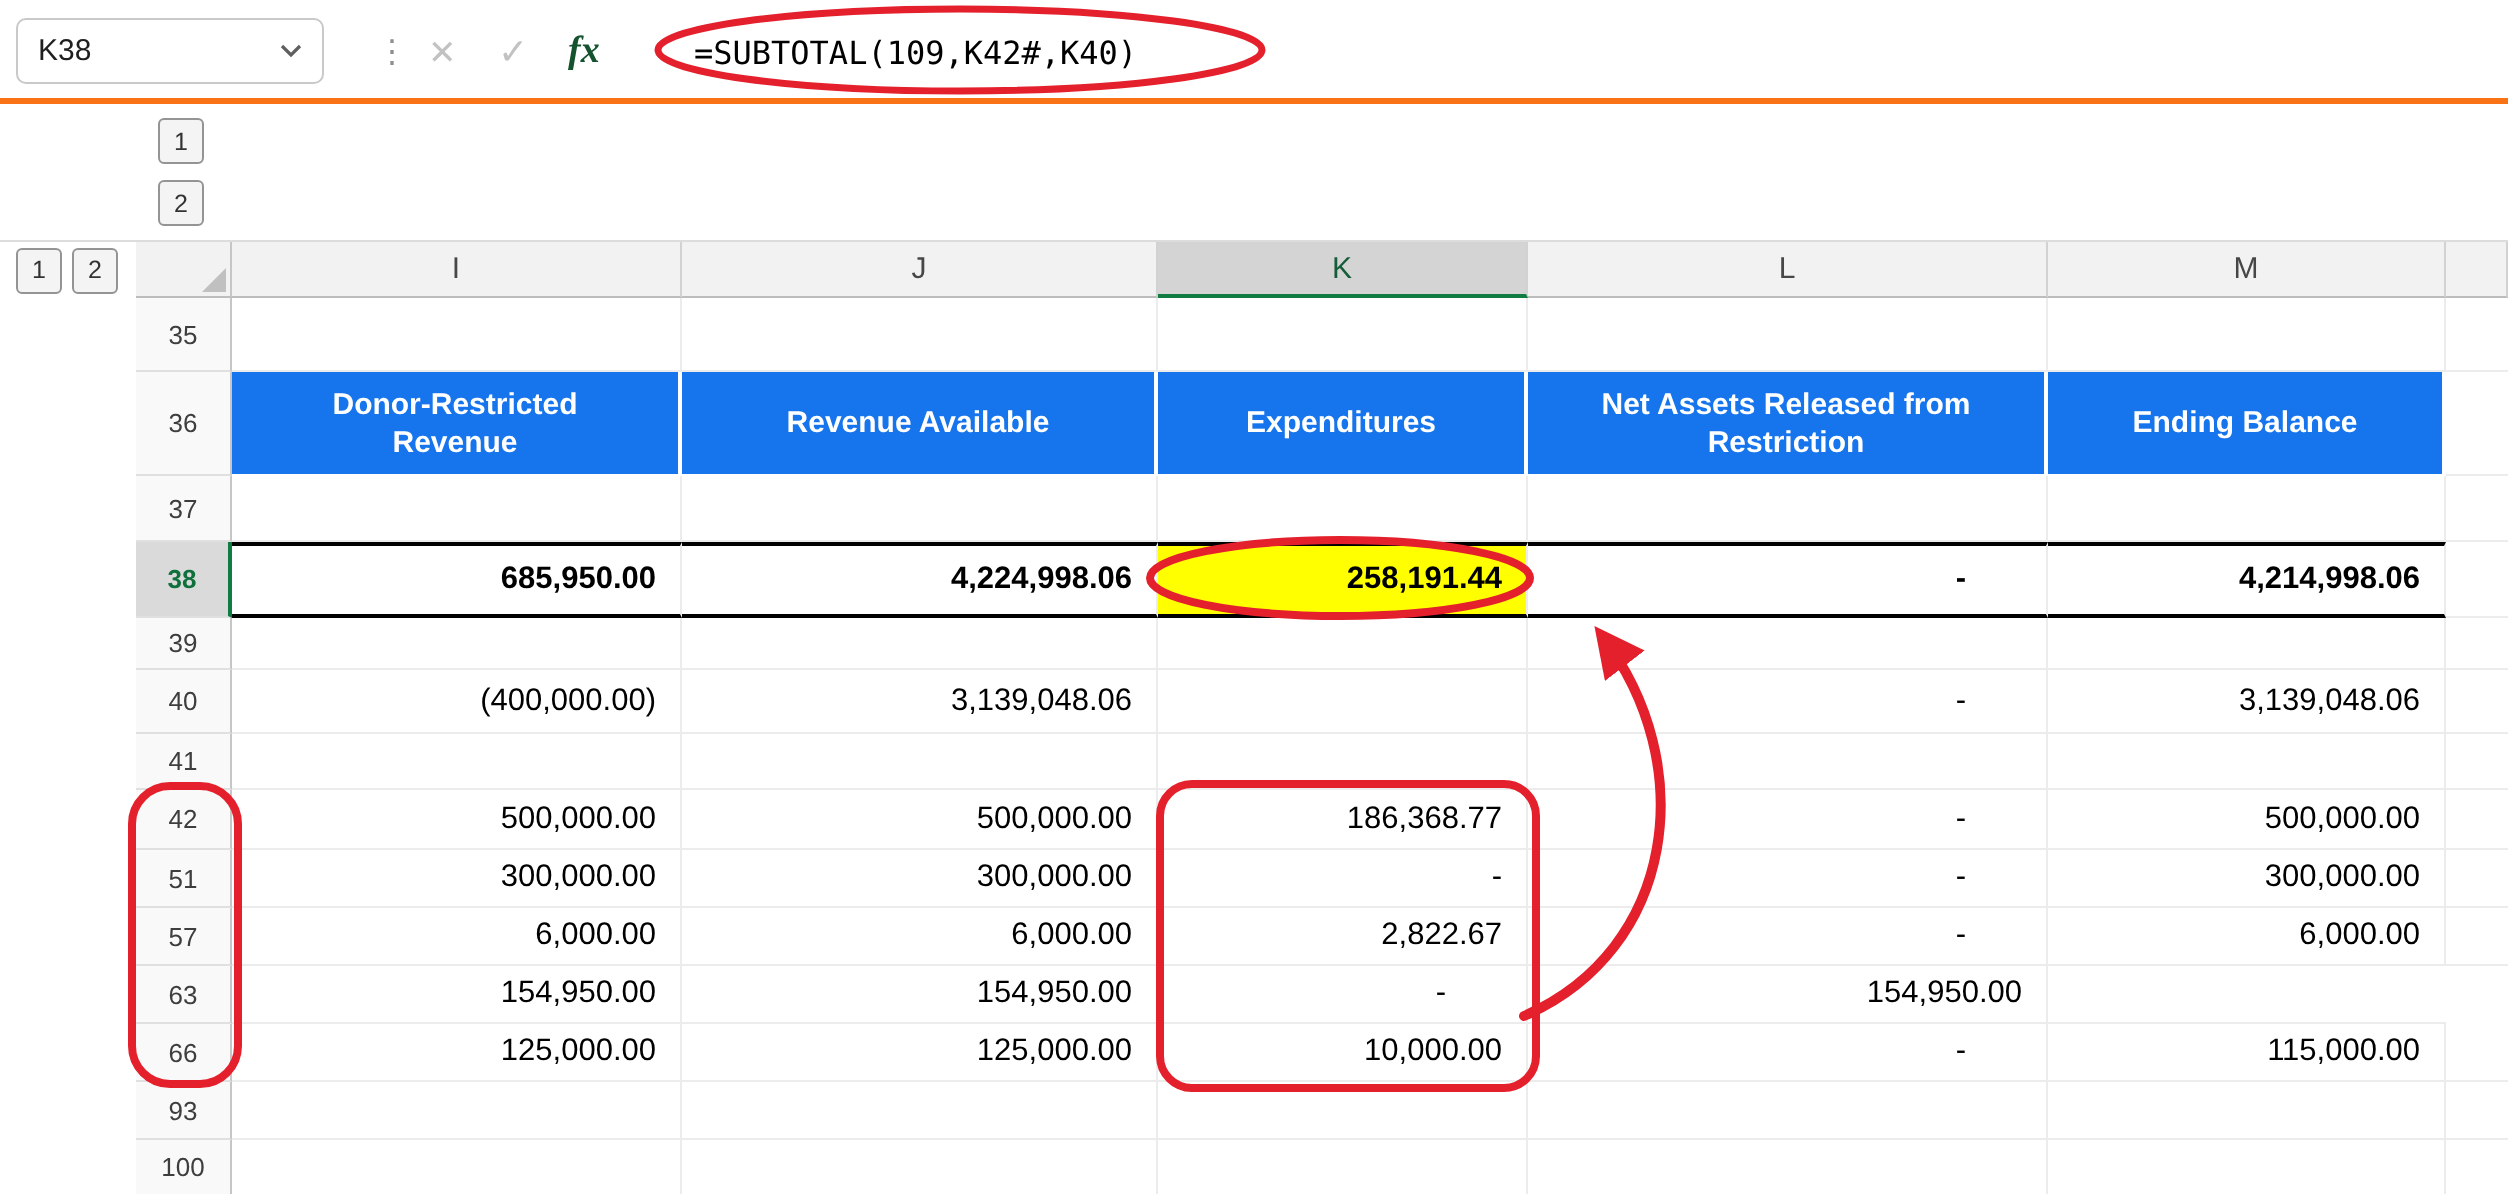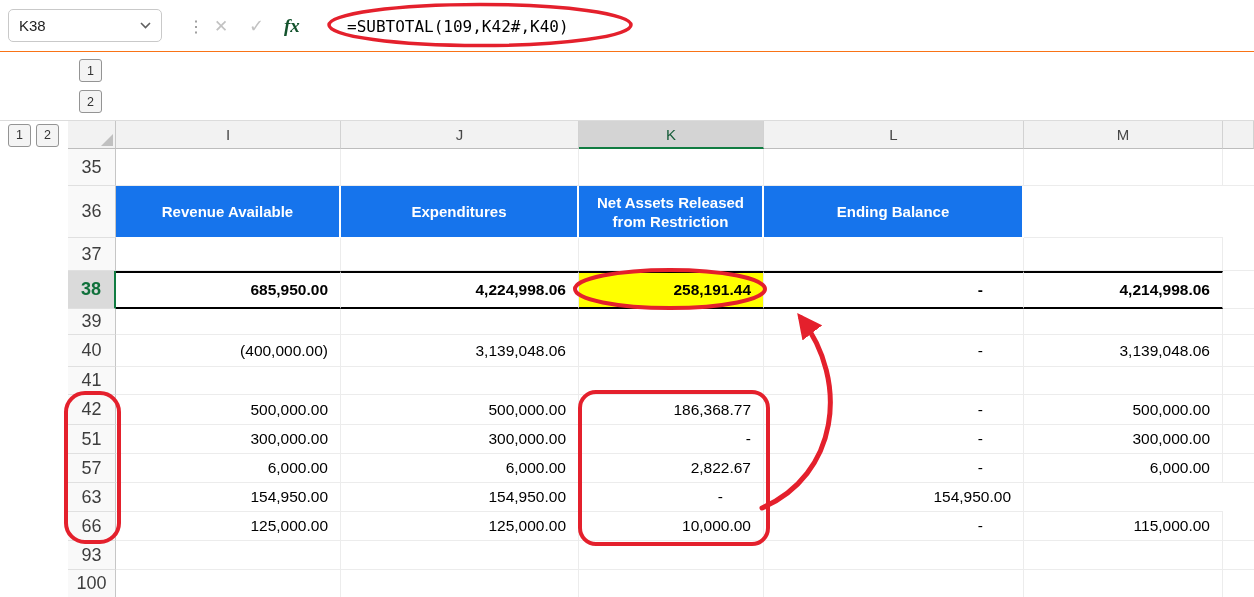--- a/index.html
+++ b/index.html
@@ -1,20 +1,20 @@
 <!DOCTYPE html>
 <html><head>
 <meta charset="utf-8">
 <style>
   *{margin:0;padding:0;box-sizing:border-box;}
   html,body{width:1254px;height:597px;}
   body{position:relative;font-family:"Liberation Sans",sans-serif;background:#fff;overflow:hidden;}
 
   
-  .formula-bar{position:absolute;left:0;top:0;width:100%;height:53px;background:#fff;border-bottom:2px solid #f97316;}
+  .formula-bar{position:absolute;left:0;top:0;width:100%;height:53px;background:#fff;border-bottom:4px solid #f97316;}
   .name-box{position:absolute;left:8px;top:9px;width:154px;height:33px;border:1px solid #c9c9c9;border-radius:5px;display:flex;align-items:center;padding:0 10px;font-size:15px;color:#1f1f1f;background:#fff;cursor:default;}
   .nb-chev{margin-left:auto;display:flex;align-items:center;}
   .fb-dots{position:absolute;left:188px;top:0;height:52px;display:flex;align-items:center;color:#8f8f8f;font-size:16px;cursor:pointer;}
   .fb-x{position:absolute;left:214px;top:0;height:52px;display:flex;align-items:center;color:#c2c2c2;font-size:17px;cursor:pointer;}
   .fb-check{position:absolute;left:249px;top:0;height:52px;display:flex;align-items:center;color:#c2c2c2;font-size:18px;cursor:pointer;}
   .fb-fx{position:absolute;left:284px;top:0;height:52px;display:flex;align-items:center;color:#14532d;font-size:19px;font-family:"Liberation Serif",serif;font-style:italic;font-weight:700;cursor:pointer;}
   .fb-formula{position:absolute;left:347px;top:0;height:52px;display:flex;align-items:center;font-family:"DejaVu Sans Mono",monospace;font-size:16px;color:#000;cursor:text;}
 
   
   .top-strip{position:absolute;left:0;top:52px;width:100%;height:68px;background:#fff;}
@@ -25,21 +25,21 @@
   
   .sheet{position:absolute;left:0;top:120px;width:100%;border-top:1px solid #dcdcdc;}
   .grid-row{display:grid;grid-template-columns:68px 48px 225px 238px 185px 260px 199px 31px;}
   .head-row{height:28px;}
   .head-gutter{display:flex;align-items:center;gap:5px;padding-left:8px;background:#fff;}
   .corner{background:#f2f2f2;border-right:1px solid #c6c6c6;border-bottom:1px solid #bdbdbd;position:relative;cursor:pointer;}
   .tri{position:absolute;right:2px;bottom:2px;width:0;height:0;border-bottom:12px solid #c0c0c0;border-left:12px solid transparent;}
   .col-head{background:#f2f2f2;border-right:1px solid #d2d2d2;border-bottom:1px solid #bdbdbd;display:flex;align-items:center;justify-content:center;font-size:15px;color:#474747;cursor:pointer;}
   .col-head.selected{background:#d4d4d4;border-bottom:2px solid #107C41;color:#155c38;}
   .gutter{background:#fff;}
-  .row-header{background:#f9f9f9;border-right:1px solid #c6c6c6;border-bottom:1px solid #e0e0e0;display:flex;align-items:center;justify-content:center;font-size:18px;color:#3e3e3e;cursor:pointer;}
+  .row-header{background:#f9f9f9;border-right:1px solid #c6c6c6;border-bottom:1px solid #e0e0e0;display:flex;align-items:center;justify-content:center;font-size:13px;color:#3e3e3e;cursor:pointer;}
   .row-header.active{background:#dadada;color:#0f703b;font-weight:700;border-right:2px solid #107C41;}
   .cell{display:flex;align-items:center;justify-content:flex-end;padding-right:12px;border-right:1px solid #ececec;border-bottom:1px solid #ececec;font-size:15.5px;color:#000;background:#fff;cursor:cell;overflow:hidden;}
   .cell.dash-l{padding-right:40px;}
   .cell.stub{background:#fff;border-right:none;cursor:default;}
   .type-header .cell{background:#1674EC;color:#fff;font-weight:700;justify-content:center;text-align:center;padding:0 6px;font-size:15px;line-height:19px;border-right:2px solid #fff;border-bottom:1px solid #fff;}
   .type-header .cell.col-I{padding:0 32px;}
   .type-header .cell.stub{background:#fff;border-right:none;border-bottom:1px solid #ececec;}
   .type-total .cell:not(.stub){border-top:2.5px solid #000;border-bottom:2.5px solid #000;font-weight:700;}
   .selected-cell{background:#ffff00 !important;}
 
@@ -98,20 +98,21 @@
         <div class="cell col-I"></div>
         <div class="cell col-J"></div>
         <div class="cell col-K"></div>
         <div class="cell col-L"></div>
         <div class="cell col-M"></div>
         <div class="cell stub"></div>
       </div>
       <div class="grid-row type-header" style="height: 52px;">
         <div class="gutter"></div>
         <div class="row-header">36</div>
+        <div class="cell col-I">Donor-Restricted Revenue</div>
         <div class="cell col-J">Revenue Available</div>
         <div class="cell col-K">Expenditures</div>
         <div class="cell col-L">Net Assets Released from Restriction</div>
         <div class="cell col-M">Ending Balance</div>
         <div class="cell stub"></div>
       </div>
       <div class="grid-row type-data" style="height: 33px;">
         <div class="gutter"></div>
         <div class="row-header">37</div>
         <div class="cell col-I"></div>

